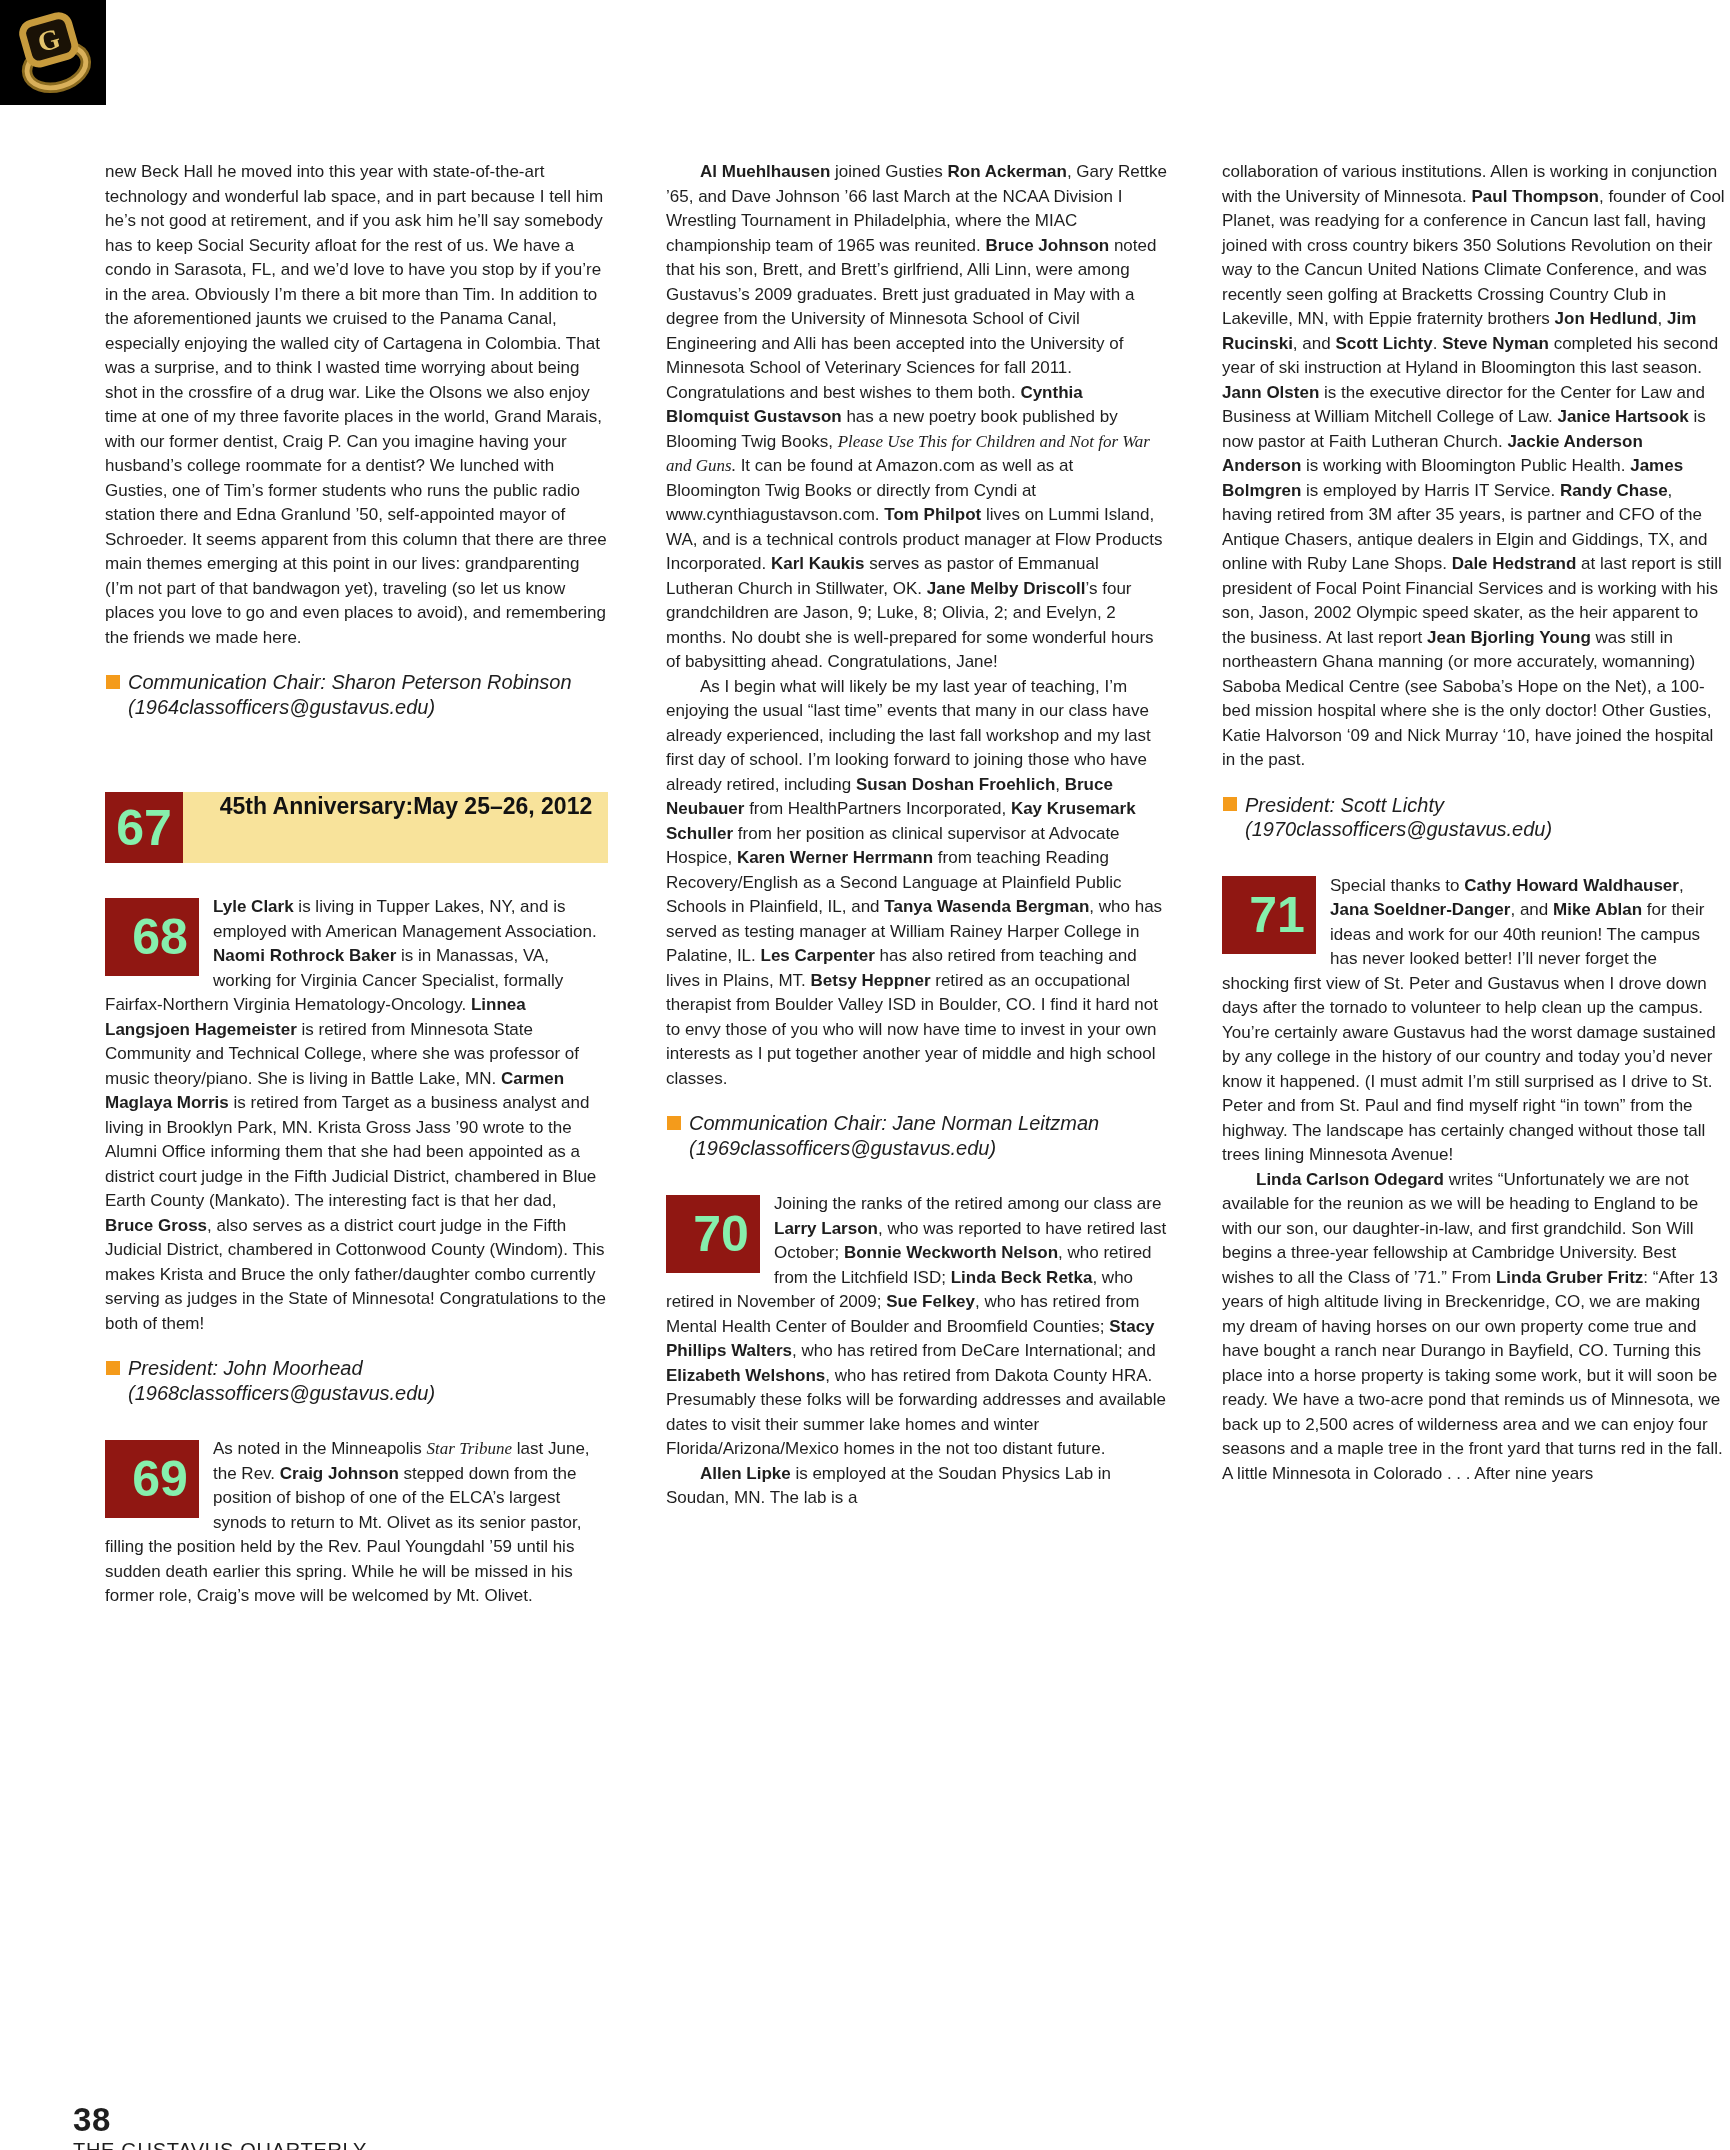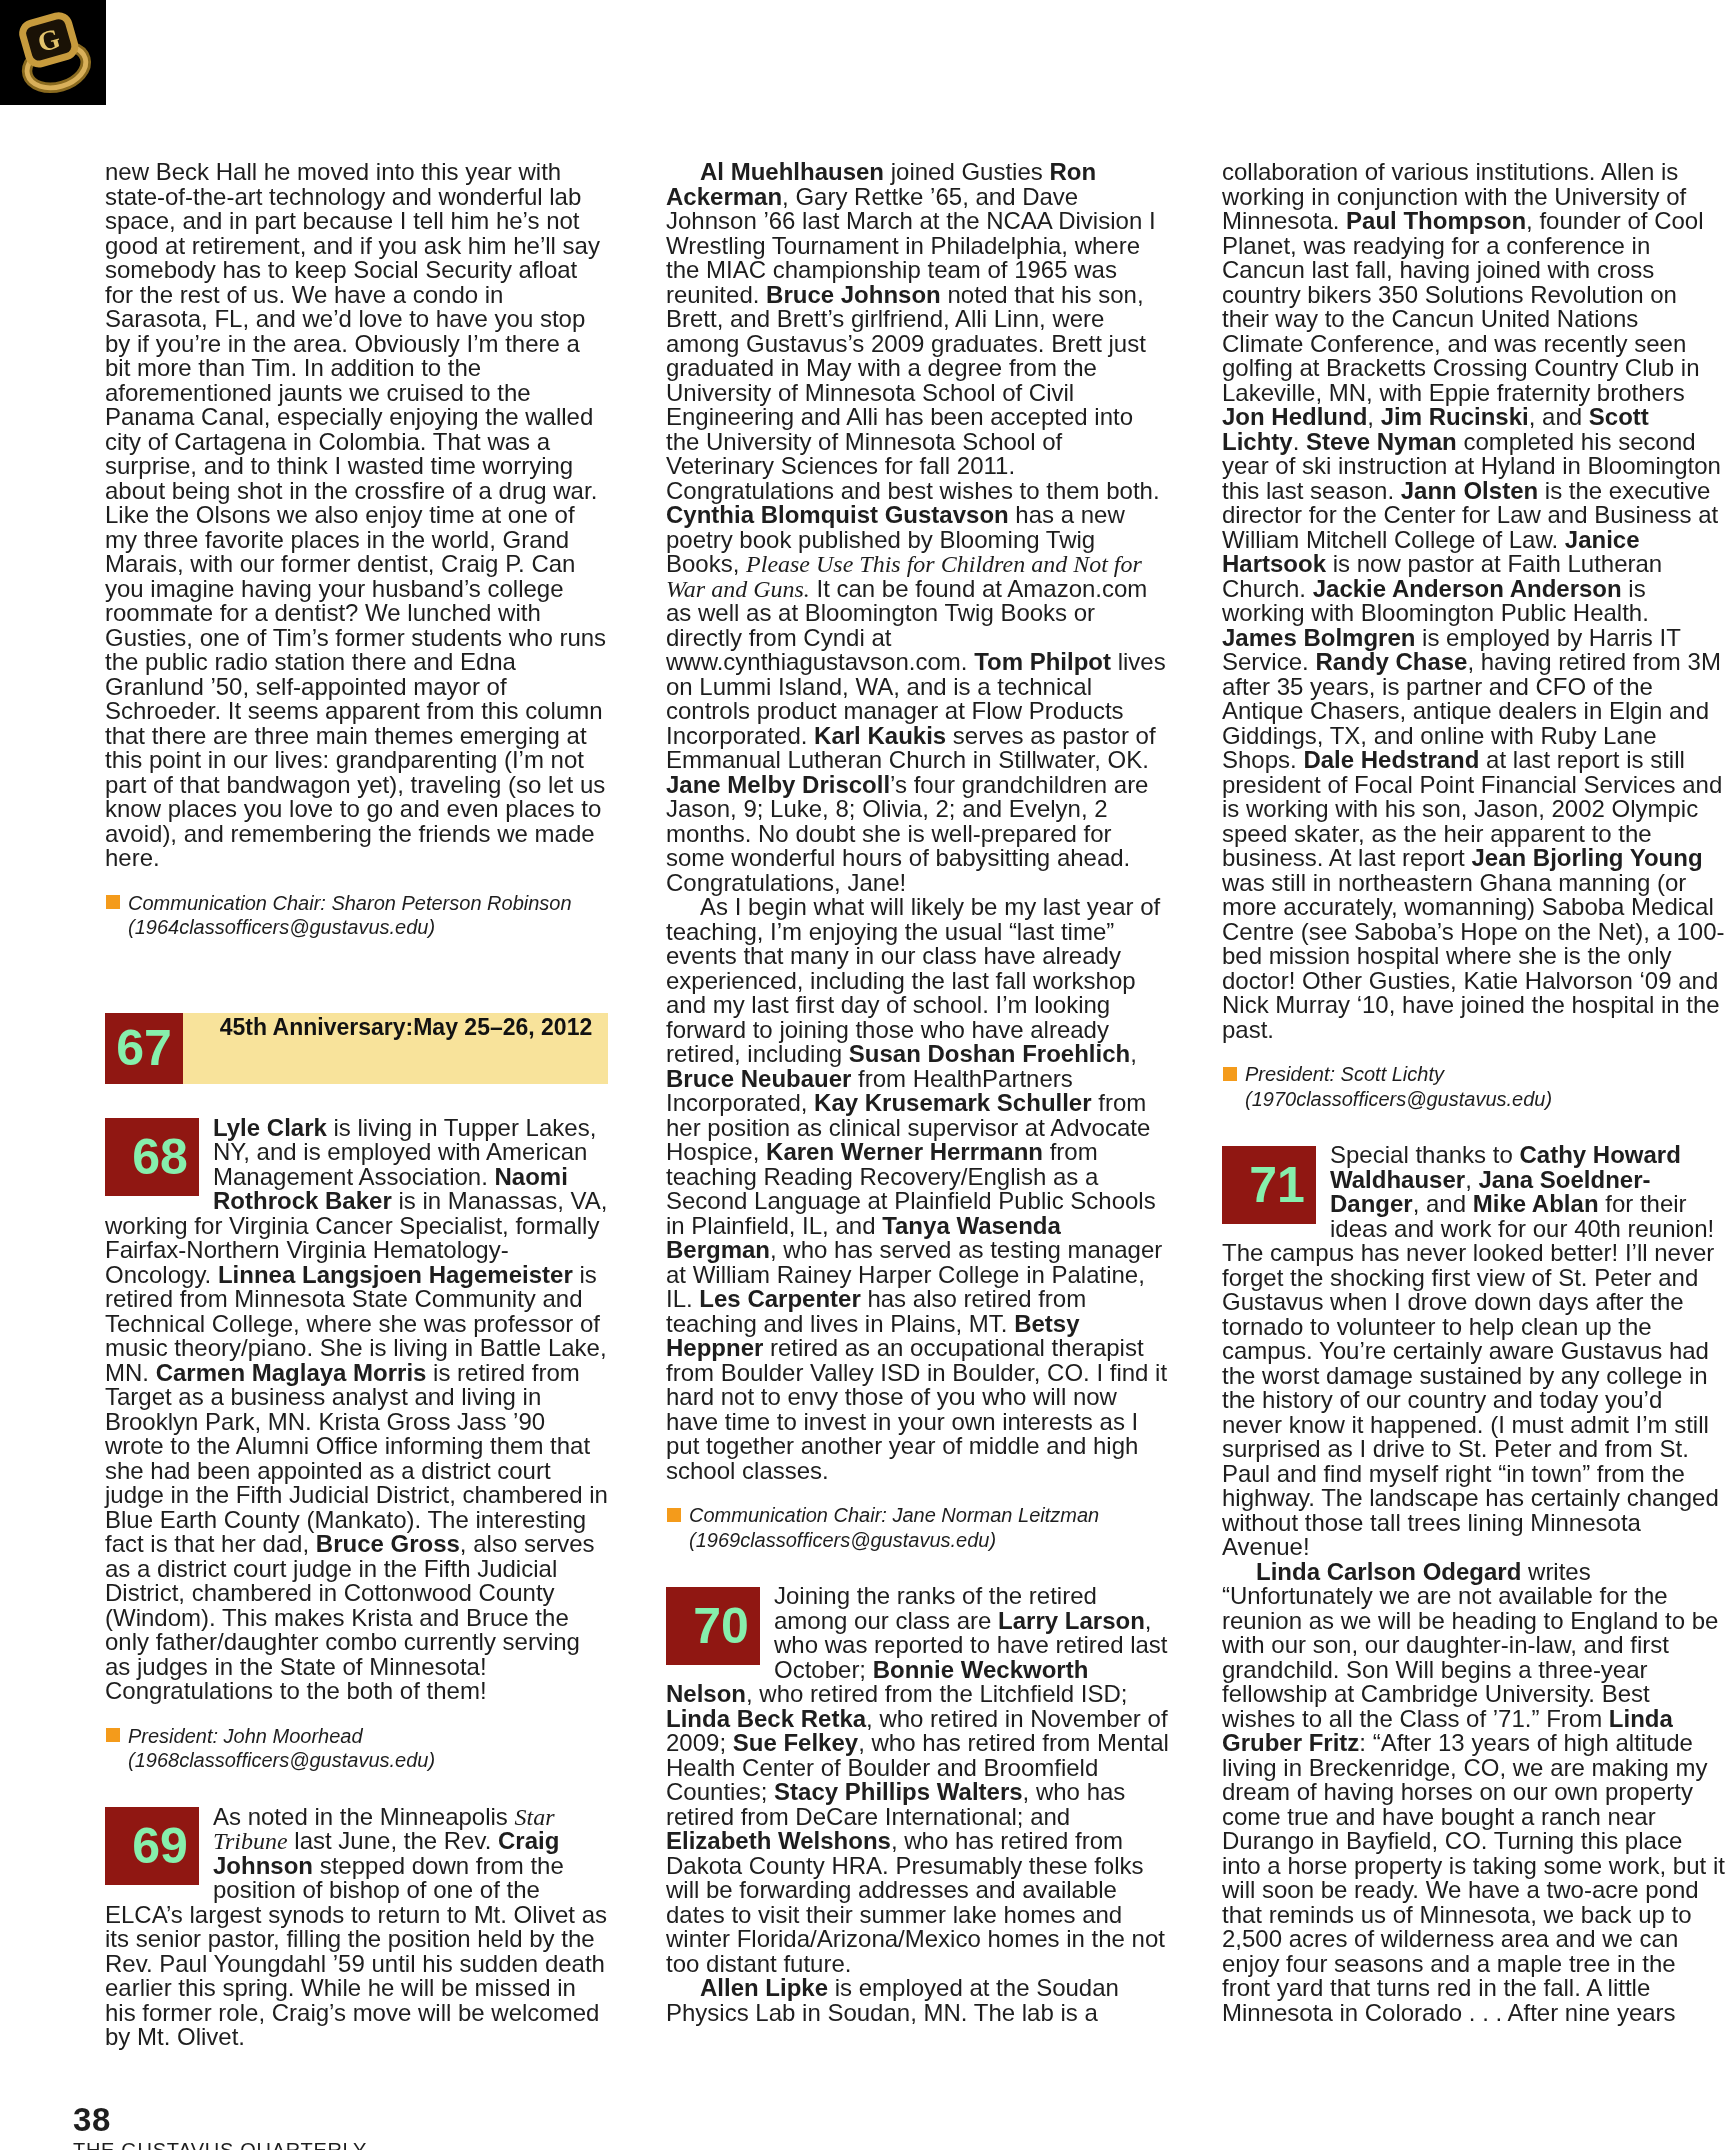--- a/index.html
+++ b/index.html
@@ -22,21 +22,21 @@
     position: absolute;
     top: 160px;
     width: 503px;
   }
   .col1 { left: 105px; }
   .col2 { left: 666px; }
   .col3 { left: 1222px; }
 
   p.body {
     margin: 0;
-    font-size: 24px;
+    font-size: 17px;
     line-height: 24.5px;
     text-align: left;
   }
   p.body b { font-weight: bold; }
   p.body i { font-style: italic; font-family: Liberation Serif, serif; }
   p.indent { text-indent: 34px; }
 
   .officer {
     position: relative;
     margin-top: 20px;

